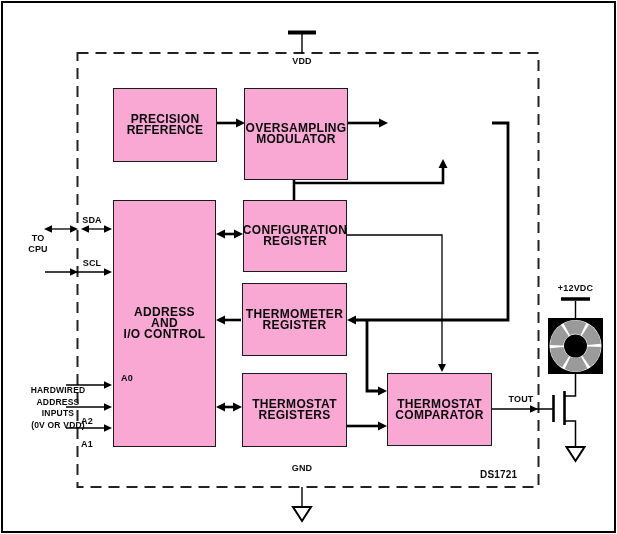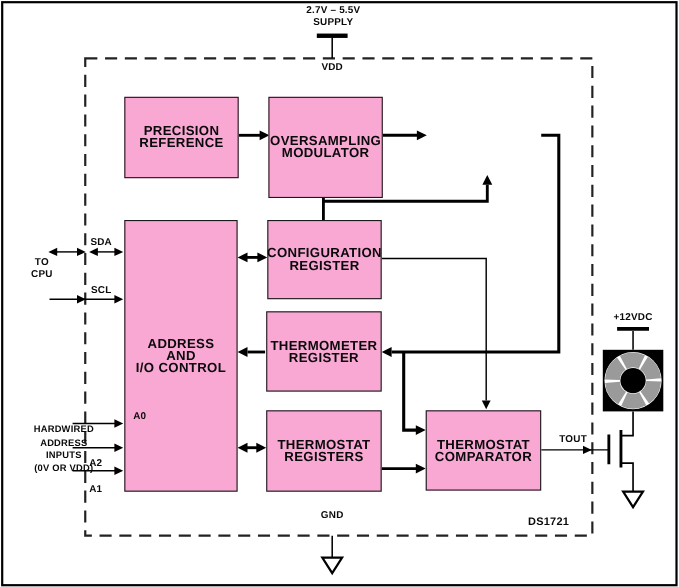--- a/index.html
+++ b/index.html
@@ -175,22 +175,20 @@
 
   <div class="blk" style="left:242px;top:283px;width:105px;height:73px;">THERMOMETER
 REGISTER</div>
 
   <div class="blk" style="left:242px;top:373px;width:105px;height:74px;">THERMOSTAT
 REGISTERS</div>
 
   <div class="blk" style="left:387px;top:373px;width:105px;height:73px;">THERMOSTAT
 COMPARATOR</div>
 
-  <div class="lbl" style="left:243px;top:4px;width:120px;">2.7V – 5.5V
-SUPPLY</div>
 
   <div class="lbl" style="left:282px;top:56px;width:40px;">VDD</div>
 
   <div class="lbl" style="left:282px;top:463px;width:40px;">GND</div>
 
   <div class="lbl" style="left:545px;top:283px;width:61px;">+12VDC</div>
 
   <div class="lbl" style="left:504px;top:394px;width:34px;">TOUT</div>
 
   <div class="lbl big right" style="left:480px;top:470px;width:54px;">DS1721</div>

